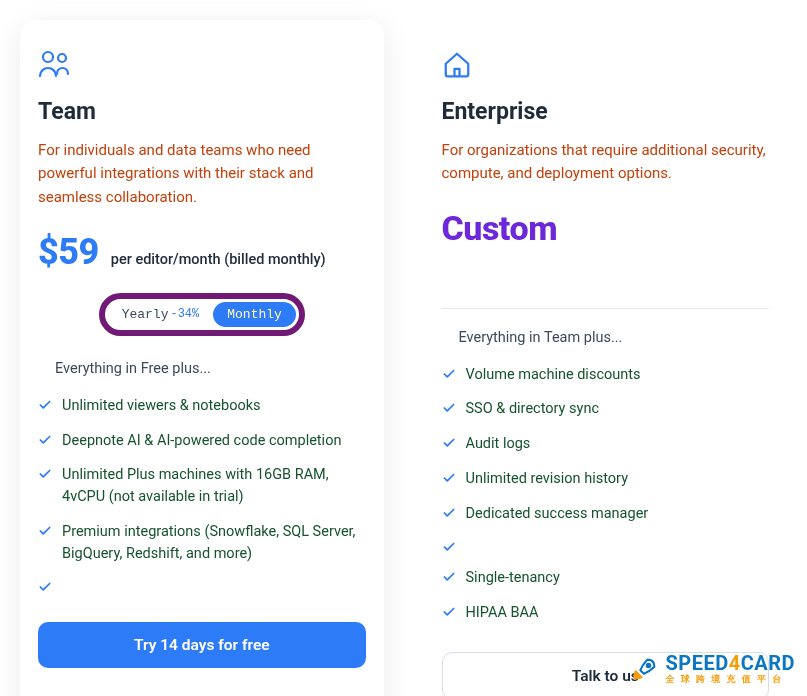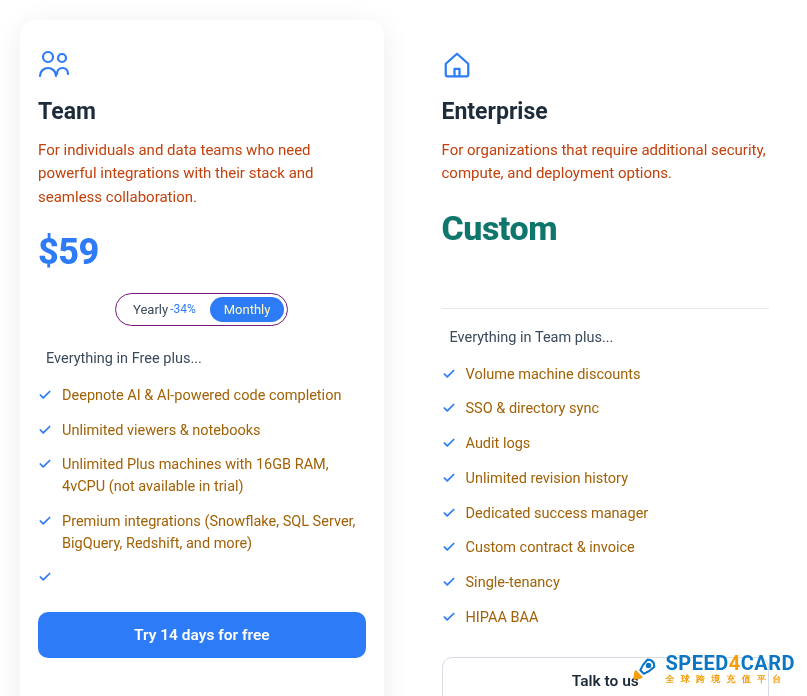--- a/index.html
+++ b/index.html
@@ -55,36 +55,37 @@
     letter-spacing: -0.5px;
   }
   .price-sub {
     font-size: 14.5px;
     color: #1d2b3a;
     font-weight: 500;
   }
   .custom-price {
     font-size: 34px;
     font-weight: 800;
-    color: #0f766e;
+    color: #6d28d9;
     margin: 0 0 60px 0;
     letter-spacing: -0.5px;
   }
   .toggle-wrap {
     display: flex;
     justify-content: center;
     margin-bottom: 24px;
   }
   .toggle {
     display: inline-flex;
     background: #fff;
-    border: 1px solid #701a75;
+    border: 6px solid #701a75;
     border-radius: 999px;
     padding: 3px;
     align-items: center;
+    font-family: Liberation Mono, monospace;
   }
   .toggle-item {
     padding: 5px 14px;
     font-size: 13px;
     border-radius: 999px;
     color: #3b4a5a;
     cursor: pointer;
     display: inline-flex;
     align-items: center;
     gap: 2px;
@@ -102,33 +103,33 @@
   }
   .divider {
     border: none;
     border-top: 1px solid #e4e8ee;
     margin: 0 0 20px 0;
   }
   .enterprise .divider { margin-top: 0; }
   .plus-label {
     font-size: 14.5px;
     color: #3b4a5a;
-    margin: 0 0 18px 8px;
+    margin: 0 0 18px 17px;
   }
   .feature-list {
     list-style: none;
     padding: 0;
     margin: 0 0 28px 0;
   }
   .feature-list li {
     display: flex;
     align-items: flex-start;
     gap: 10px;
     font-size: 14.5px;
-    color: #a16207;
+    color: #14532d;
     line-height: 1.5;
     margin-bottom: 13px;
   }
   .feature-list li .check {
     flex: 0 0 auto;
     margin-top: 3px;
     color: #2d7bf6;
   }
   .cta {
     display: block;
@@ -188,20 +189,21 @@
         <circle cx="24" cy="8" r="4"></circle>
         <path d="M2 26c0-5 4-8 8-8s8 3 8 8" stroke-linecap="round"></path>
         <path d="M19 24c0-4 2.5-6 5.5-6s5.5 2 5.5 6" stroke-linecap="round"></path>
       </svg>
     </div>
     <h2 class="title">Team</h2>
     <p class="desc">For individuals and data teams who need powerful integrations with their stack and seamless collaboration.</p>
 
     <div class="price-row">
       <span class="price">$59</span>
+      <span class="price-sub">per editor/month (billed monthly)</span>
     </div>
 
     <div class="toggle-wrap">
       <div class="toggle">
         <button class="toggle-item">
           <span>Yearly</span>
           <span class="discount">-34%</span>
         </button>
         <button class="toggle-item active">
           <span>Monthly</span>
@@ -209,27 +211,27 @@
       </div>
     </div>
 
     <p class="plus-label">Everything in Free plus...</p>
 
     <ul class="feature-list">
       <li>
         <svg class="check" width="14" height="14" viewBox="0 0 24 24" fill="none" stroke="currentColor" stroke-width="3" stroke-linecap="round" stroke-linejoin="round">
             <polyline points="20 6 9 17 4 12"></polyline>
           </svg>
+        <span>Unlimited viewers &amp; notebooks</span>
+      </li>
+      <li>
+        <svg class="check" width="14" height="14" viewBox="0 0 24 24" fill="none" stroke="currentColor" stroke-width="3" stroke-linecap="round" stroke-linejoin="round">
+            <polyline points="20 6 9 17 4 12"></polyline>
+          </svg>
         <span>Deepnote AI &amp; AI-powered code completion</span>
-      </li>
-      <li>
-        <svg class="check" width="14" height="14" viewBox="0 0 24 24" fill="none" stroke="currentColor" stroke-width="3" stroke-linecap="round" stroke-linejoin="round">
-            <polyline points="20 6 9 17 4 12"></polyline>
-          </svg>
-        <span>Unlimited viewers &amp; notebooks</span>
       </li>
       <li>
         <svg class="check" width="14" height="14" viewBox="0 0 24 24" fill="none" stroke="currentColor" stroke-width="3" stroke-linecap="round" stroke-linejoin="round">
             <polyline points="20 6 9 17 4 12"></polyline>
           </svg>
         <span>Unlimited Plus machines with 16GB RAM, 4vCPU (not available in trial)</span>
       </li>
       <li>
         <svg class="check" width="14" height="14" viewBox="0 0 24 24" fill="none" stroke="currentColor" stroke-width="3" stroke-linecap="round" stroke-linejoin="round">
             <polyline points="20 6 9 17 4 12"></polyline>
@@ -290,21 +292,20 @@
       <li>
         <svg class="check" width="14" height="14" viewBox="0 0 24 24" fill="none" stroke="currentColor" stroke-width="3" stroke-linecap="round" stroke-linejoin="round">
             <polyline points="20 6 9 17 4 12"></polyline>
           </svg>
         <span>Dedicated success manager</span>
       </li>
       <li>
         <svg class="check" width="14" height="14" viewBox="0 0 24 24" fill="none" stroke="currentColor" stroke-width="3" stroke-linecap="round" stroke-linejoin="round">
             <polyline points="20 6 9 17 4 12"></polyline>
           </svg>
-        <span>Custom contract &amp; invoice</span>
       </li>
       <li>
         <svg class="check" width="14" height="14" viewBox="0 0 24 24" fill="none" stroke="currentColor" stroke-width="3" stroke-linecap="round" stroke-linejoin="round">
             <polyline points="20 6 9 17 4 12"></polyline>
           </svg>
         <span>Single-tenancy</span>
       </li>
       <li>
         <svg class="check" width="14" height="14" viewBox="0 0 24 24" fill="none" stroke="currentColor" stroke-width="3" stroke-linecap="round" stroke-linejoin="round">
             <polyline points="20 6 9 17 4 12"></polyline>

